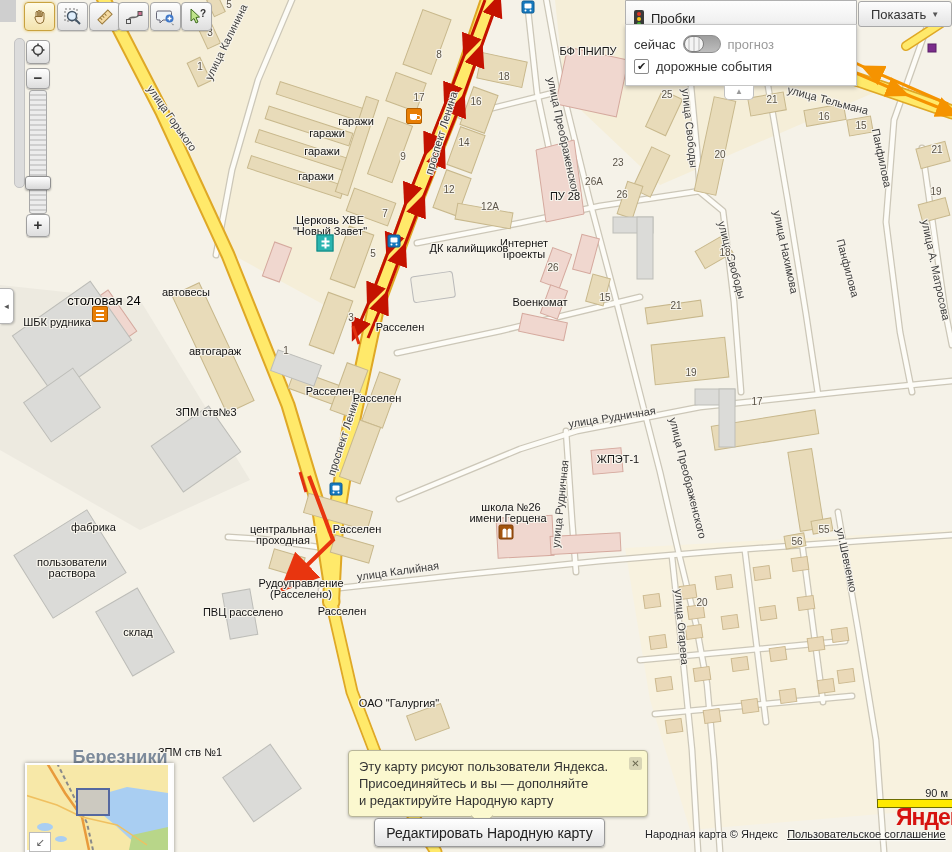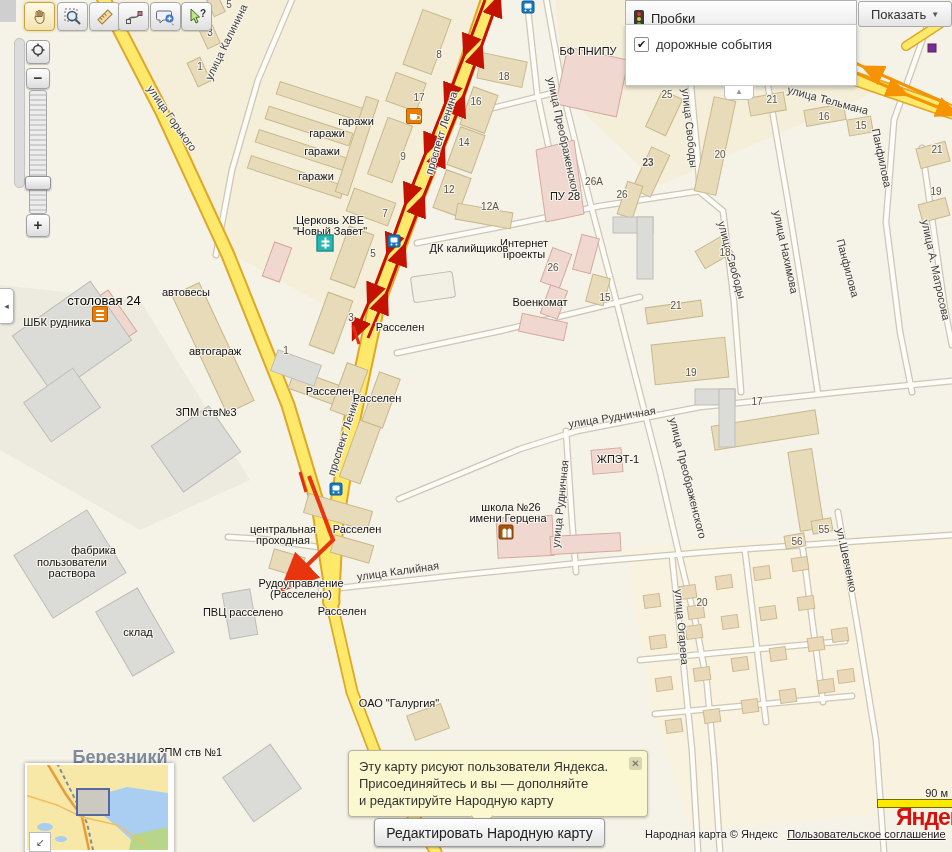--- a/index.html
+++ b/index.html
@@ -316,21 +316,21 @@
       <div class="mlabel poi" style="left: 327px; top: 133px; transform: translate(-50%, -50%) rotate(0deg);">гаражи</div>
       <div class="mlabel poi" style="left: 322px; top: 151px; transform: translate(-50%, -50%) rotate(0deg);">гаражи</div>
       <div class="mlabel poi" style="left: 316px; top: 176px; transform: translate(-50%, -50%) rotate(0deg);">гаражи</div>
       <div class="mlabel poi" style="left: 330px; top: 220px; transform: translate(-50%, -50%) rotate(0deg);">Церковь ХВЕ</div>
       <div class="mlabel poi" style="left: 330px; top: 231px; transform: translate(-50%, -50%) rotate(0deg);">"Новый Завет"</div>
       <div class="mlabel poi-lg" style="left: 104px; top: 300px; transform: translate(-50%, -50%) rotate(0deg);">столовая 24</div>
       <div class="mlabel poi" style="left: 57px; top: 322px; transform: translate(-50%, -50%) rotate(0deg);">ШБК рудника</div>
       <div class="mlabel poi" style="left: 186px; top: 292px; transform: translate(-50%, -50%) rotate(0deg);">автовесы</div>
       <div class="mlabel poi" style="left: 215px; top: 351px; transform: translate(-50%, -50%) rotate(0deg);">автогараж</div>
       <div class="mlabel poi" style="left: 206px; top: 412px; transform: translate(-50%, -50%) rotate(0deg);">ЗПМ ств№3</div>
-      <div class="mlabel poi" style="left: 72px; top: 550px; transform: translate(-50%, -50%) rotate(0deg); padding-left: 43px;">фабрика</div>
+      <div class="mlabel poi" style="left: 72px; top: 527px; transform: translate(-50%, -50%) rotate(0deg); padding-left: 43px;">фабрика</div>
       <div class="mlabel poi" style="left: 72px; top: 562px; transform: translate(-50%, -50%) rotate(0deg);">пользователи</div>
       <div class="mlabel poi" style="left: 72px; top: 573px; transform: translate(-50%, -50%) rotate(0deg);">раствора</div>
       <div class="mlabel poi" style="left: 138px; top: 632px; transform: translate(-50%, -50%) rotate(0deg);">склад</div>
       <div class="mlabel poi" style="left: 283px; top: 529px; transform: translate(-50%, -50%) rotate(0deg);">центральная</div>
       <div class="mlabel poi" style="left: 283px; top: 540px; transform: translate(-50%, -50%) rotate(0deg);">проходная</div>
       <div class="mlabel poi" style="left: 301px; top: 583px; transform: translate(-50%, -50%) rotate(0deg);">Рудоуправление</div>
       <div class="mlabel poi" style="left: 301px; top: 594px; transform: translate(-50%, -50%) rotate(0deg);">(Расселено)</div>
       <div class="mlabel poi" style="left: 243px; top: 612px; transform: translate(-50%, -50%) rotate(0deg);">ПВЦ расселено</div>
       <div class="mlabel poi" style="left: 342px; top: 611px; transform: translate(-50%, -50%) rotate(0deg);">Расселен</div>
       <div class="mlabel poi" style="left: 400px; top: 327px; transform: translate(-50%, -50%) rotate(0deg);">Расселен</div>
@@ -358,21 +358,21 @@
       <div class="mlabel num" style="left: 449px; top: 189px; transform: translate(-50%, -50%) rotate(0deg);">12</div>
       <div class="mlabel num" style="left: 464px; top: 142px; transform: translate(-50%, -50%) rotate(0deg);">14</div>
       <div class="mlabel num" style="left: 476px; top: 101px; transform: translate(-50%, -50%) rotate(0deg);">16</div>
       <div class="mlabel num" style="left: 504px; top: 76px; transform: translate(-50%, -50%) rotate(0deg);">18</div>
       <div class="mlabel num" style="left: 490px; top: 206px; transform: translate(-50%, -50%) rotate(0deg);">12А</div>
       <div class="mlabel num" style="left: 594px; top: 181px; transform: translate(-50%, -50%) rotate(0deg);">26А</div>
       <div class="mlabel num" style="left: 622px; top: 194px; transform: translate(-50%, -50%) rotate(0deg);">26</div>
       <div class="mlabel num" style="left: 553px; top: 267px; transform: translate(-50%, -50%) rotate(0deg);">26</div>
       <div class="mlabel num" style="left: 605px; top: 297px; transform: translate(-50%, -50%) rotate(0deg);">15</div>
       <div class="mlabel num" style="left: 676px; top: 305px; transform: translate(-50%, -50%) rotate(0deg);">21</div>
-      <div class="mlabel num" style="left: 648px; top: 162px; transform: translate(-50%, -50%) rotate(0deg); font-weight: bold;">23</div>
+      <div class="mlabel num" style="left: 618px; top: 162px; transform: translate(-50%, -50%) rotate(0deg);">23</div>
       <div class="mlabel num" style="left: 667px; top: 94px; transform: translate(-50%, -50%) rotate(0deg);">25</div>
       <div class="mlabel num" style="left: 720px; top: 154px; transform: translate(-50%, -50%) rotate(0deg);">20</div>
       <div class="mlabel num" style="left: 725px; top: 252px; transform: translate(-50%, -50%) rotate(0deg);">18</div>
       <div class="mlabel num" style="left: 772px; top: 99px; transform: translate(-50%, -50%) rotate(0deg);">21</div>
       <div class="mlabel num" style="left: 824px; top: 116px; transform: translate(-50%, -50%) rotate(0deg);">16</div>
       <div class="mlabel num" style="left: 861px; top: 125px; transform: translate(-50%, -50%) rotate(0deg);">15</div>
       <div class="mlabel num" style="left: 937px; top: 149px; transform: translate(-50%, -50%) rotate(0deg);">21</div>
       <div class="mlabel num" style="left: 936px; top: 191px; transform: translate(-50%, -50%) rotate(0deg);">19</div>
       <div class="mlabel num" style="left: 691px; top: 372px; transform: translate(-50%, -50%) rotate(0deg);">19</div>
       <div class="mlabel num" style="left: 757px; top: 401px; transform: translate(-50%, -50%) rotate(0deg);">17</div>
@@ -462,20 +462,27 @@
   <div id="traffic-header">
     <span class="tl">
         <i class="r"></i>
         <i class="y"></i>
         <i class="g"></i>
       </span>
     <span class="t">Пробки</span>
   </div>
   <div id="traffic-body">
     <div class="trow">
+      <span>сейчас</span>
+      <span class="toggle">
+          <span class="knob"></span>
+        </span>
+      <span class="muted">прогноз</span>
+    </div>
+    <div class="trow">
       <span class="checkbox">✔</span>
       <span>дорожные события</span>
     </div>
   </div>
   <div id="panel-tab">▲</div>
   <div id="show-btn">
     <span>Показать</span>
     <span class="ar">▼</span>
   </div>
 

